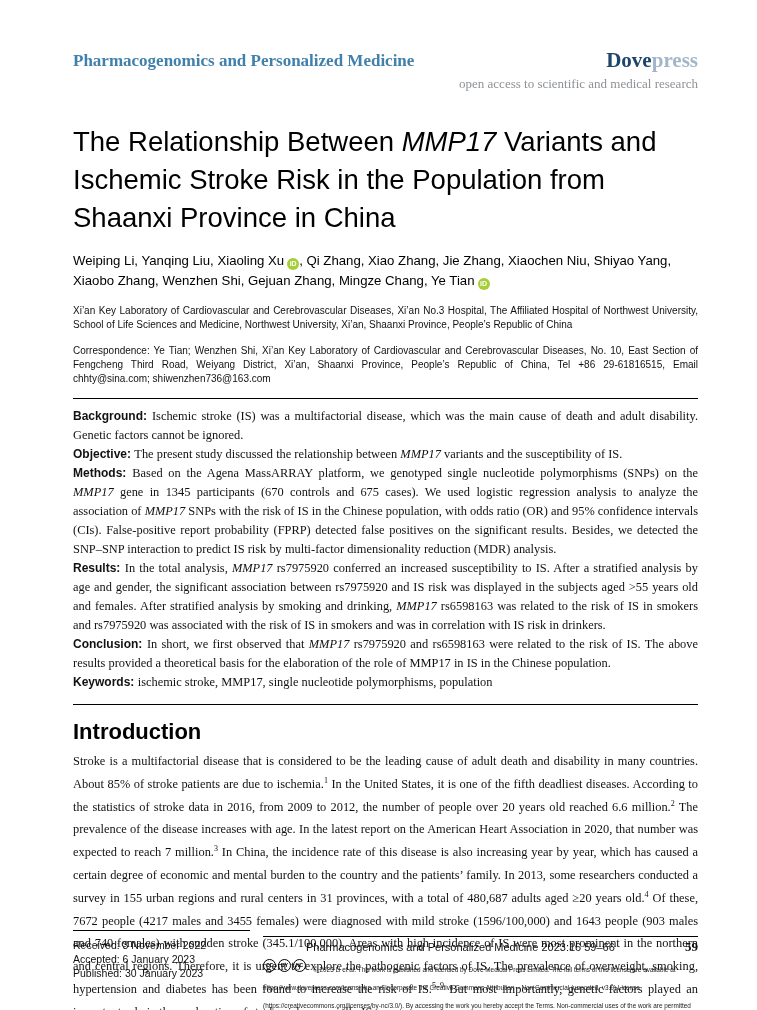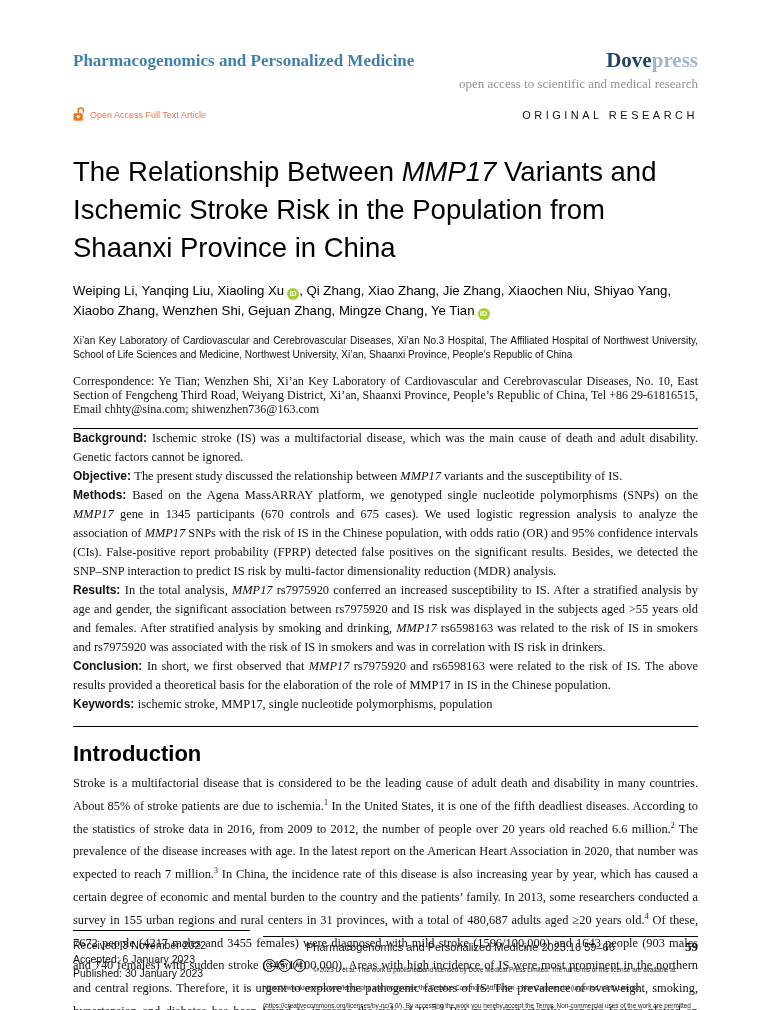--- a/index.html
+++ b/index.html
@@ -18,26 +18,26 @@
   .meta-row{display:flex;justify-content:space-between;align-items:center;margin-top:15px;}
   .open-access{display:flex;align-items:center;gap:5px;color:#e8734c;font-size:9px;cursor:pointer;}
   .article-type{font-size:11px;letter-spacing:3.5px;color:#101010;}
 
   
   .title{font-weight:400;font-size:27.5px;line-height:38px;color:#000;margin:31px 0 0;}
   .authors{font-size:13.2px;line-height:20px;margin-top:14px;color:#000;}
   .orcid{display:inline-block;width:12px;height:12px;border-radius:50%;background:#a6ce39;color:#fff;
          font-size:7px;line-height:12px;font-weight:700;text-align:center;vertical-align:-1px;margin-left:3px;cursor:pointer;}
   .affiliation{font-size:10px;line-height:14px;margin-top:13px;text-align:justify;}
-  .correspondence{font-size:12px;line-height:14px;margin-top:12px;text-align:justify;font-family:Liberation Serif, serif;}
+  .correspondence{font-size:10px;line-height:14px;margin-top:12px;text-align:justify;}
 
   .rule{border:none;border-top:1.6px solid #000;margin:12px 0 0;}
 
   
-  .abstract{}
+  .abstract{margin-top:8px;}
   .abs-p{font-family:"Liberation Serif",serif;font-size:12.4px;line-height:19px;text-align:justify;margin:0;}
   .abs-label{font-family:"Liberation Sans",sans-serif;font-weight:700;font-size:12px;}
   i{font-style:italic;}
   sup{font-size:8px;vertical-align:super;line-height:0;}
 
   
   .intro-heading{font-size:22px;font-weight:700;margin:14px 0 0;color:#000;}
   .intro-p{font-family:"Liberation Serif",serif;font-size:12.4px;line-height:22.8px;text-align:justify;margin:5px 0 0;}
 
   
@@ -58,33 +58,20 @@
 
 <div class="page">
   <div class="content">
 
     <div class="masthead">
       <span class="journal-name">Pharmacogenomics and Personalized Medicine</span>
       <span class="brand"><span class="dove">Dove</span><span class="press">press</span></span>
     </div>
     <div class="tagline">open access to scientific and medical research</div>
 
-    <div class="meta-row">
-      <span class="open-access">
-        <span style="display:inline-flex;">
-          <svg width="12" height="15" viewBox="0 0 12 15" aria-hidden="true">
-            <path d="M5.2 6.2 V3.6 a2.6 2.6 0 0 1 5.2 0 V5.2" fill="none" stroke="#e87722" stroke-width="1.6" stroke-linecap="round"></path>
-            <rect x="0.6" y="6.2" width="9.2" height="7.6" rx="1.4" fill="#e87722"></rect>
-            <circle cx="5.2" cy="9.6" r="1.5" fill="#ffffff"></circle>
-          </svg>
-        </span>
-        <span>Open Access Full Text Article</span>
-      </span>
-      <span class="article-type">ORIGINAL RESEARCH</span>
-    </div>
 
     <h1 class="title"><span>The Relationship Between </span><i>MMP17</i><span> Variants and</span><br><span>Ischemic Stroke Risk in the Population from</span><br><span>Shaanxi Province in China</span></h1>
 
     <div class="authors"><span>Weiping Li, Yanqing Liu, Xiaoling Xu</span><span class="orcid">iD</span><span>, Qi Zhang, Xiao Zhang, Jie Zhang, Xiaochen Niu, Shiyao Yang,</span><br><span>Xiaobo Zhang, Wenzhen Shi, Gejuan Zhang, Mingze Chang, Ye Tian</span><span class="orcid">iD</span></div>
 
     <p class="affiliation">Xi’an Key Laboratory of Cardiovascular and Cerebrovascular Diseases, Xi’an No.3 Hospital, The Affiliated Hospital of Northwest University, School of Life Sciences and Medicine, Northwest University, Xi’an, Shaanxi Province, People’s Republic of China</p>
 
     <p class="correspondence">Correspondence: Ye Tian; Wenzhen Shi, Xi’an Key Laboratory of Cardiovascular and Cerebrovascular Diseases, No. 10, East Section of Fengcheng Third Road, Weiyang District, Xi’an, Shaanxi Province, People’s Republic of China, Tel +86 29-61816515, Email chhty@sina.com; shiwenzhen736@163.com</p>
 
     <hr class="rule">

